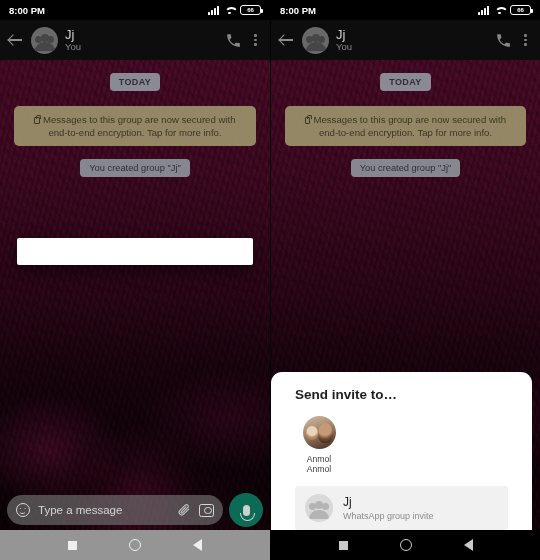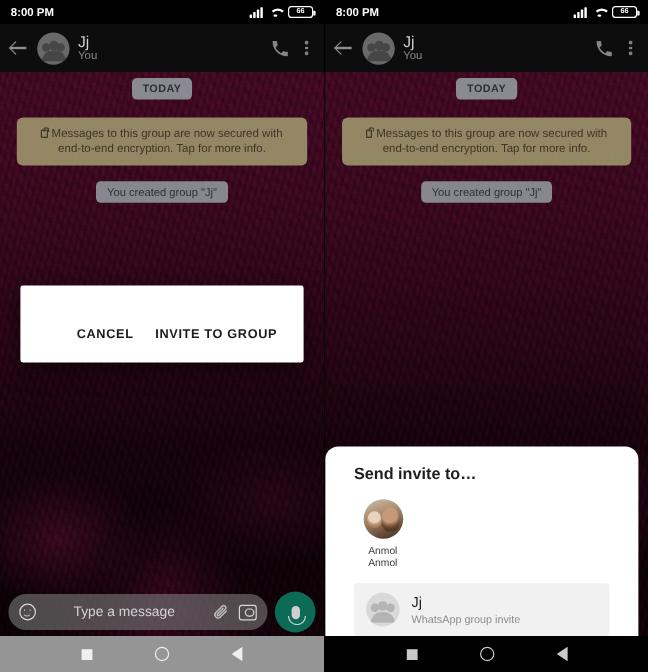--- a/index.html
+++ b/index.html
@@ -69,21 +69,21 @@
   .wall::after{ content:""; position:absolute; inset:0; opacity:.5;
     background:
       repeating-linear-gradient(104deg, rgba(0,0,0,.30) 0 2px, rgba(255,255,255,.02) 2px 5px),
       repeating-linear-gradient(61deg, rgba(0,0,0,.22) 0 3px, rgba(216,40,120,.05) 3px 7px),
       repeating-linear-gradient(14deg, rgba(0,0,0,.16) 0 4px, transparent 4px 11px);
   }
   .scrim { position:absolute; inset:0; background:rgba(0,0,0,.42); z-index:4; }
 
   .chat-inner { position:relative; z-index:5; padding-top:5px; }
 
-  .chip { display:block; margin:0 auto; width:max-content;
+  .chip { display:block; margin:8px auto; width:max-content;
     background:rgba(150,160,165,.86); color:#2b3134; font-size:9px;
     font-weight:bold; letter-spacing:.4px; padding:4px 9px; border-radius:4px; }
   .sys-note { margin:15px 14px 0; background:rgba(160,152,110,.88); color:#3b3626;
     border-radius:5px; padding:7px 10px; text-align:center; font-size:9.6px;
     line-height:1.38; }
   .lock { display:inline-block; width:5.5px; height:7px; border:1.1px solid #3b3626;
     border-radius:1px; position:relative; vertical-align:-1px; margin-right:3px; }
   .lock::before{ content:""; position:absolute; left:.8px; top:-3.2px; width:3px; height:3.4px;
     border:1.1px solid #3b3626; border-bottom:none; border-radius:2px 2px 0 0; }
   .chip2 { display:block; margin:13px auto 0; width:max-content;
@@ -94,21 +94,21 @@
   .inputbar { position:absolute; left:0; right:0; bottom:30px; height:40px;
     display:flex; align-items:center; padding:0 7px; gap:6px; z-index:12; }
   .ibox { flex:1; height:30px; background:rgba(120,120,120,.62); border-radius:16px;
     display:flex; align-items:center; padding:0 9px; gap:8px; }
   .smiley { width:14px; height:14px; border:1.3px solid #d8d8d8; border-radius:50%;
     position:relative; flex:none; }
   .smiley::before{content:"";position:absolute;left:2.6px;top:3.6px;width:1.6px;height:1.6px;
     border-radius:50%;background:#d8d8d8;box-shadow:4.6px 0 0 #d8d8d8;}
   .smiley::after{content:"";position:absolute;left:2.8px;top:6.6px;width:5.6px;height:2.8px;
     border-bottom:1.2px solid #d8d8d8;border-radius:0 0 5px 5px;}
-  .iph { flex:1; font-size:11.5px; color:#d4d4d4;text-align:center; }
+  .iph { flex:1; font-size:11.5px; color:#d4d4d4; }
   .clip { width:14px; height:16px; flex:none; opacity:.82; }
   .cam { width:15px; height:13px; border:1.6px solid #d8d8d8; border-radius:2.5px;
     position:relative; flex:none; }
   .cam::before{content:"";position:absolute;left:4px;top:2.4px;width:5.6px;height:5.6px;
     border:1.4px solid #d8d8d8;border-radius:50%;}
   .mic-fab { width:34px; height:34px; border-radius:50%; background:#0b6b55; flex:none;
     display:flex; align-items:center; justify-content:center; }
   .mic { width:7px; height:11px; background:#cfcfcf; border-radius:4px; position:relative; }
   .mic::after{content:"";position:absolute;left:-3px;top:8px;width:13px;height:7px;
     border:1.5px solid #cfcfcf;border-top:none;border-radius:0 0 8px 8px;}
@@ -237,24 +237,20 @@
           <path fill="none" stroke="#d8d8d8" stroke-width="2" stroke-linecap="round" d="M20 10.5l-8.6 8.6a4.5 4.5 0 01-6.4-6.4l9-9a3 3 0 014.3 4.3l-8.8 8.8a1.5 1.5 0 01-2.2-2.1l8-8"></path>
         </svg>
         <span class="cam"></span>
       </div>
       <div class="mic-fab">
         <span class="mic"></span>
       </div>
     </div>
 
     <div class="dialog">
-      <div class="dlg-actions">
-        <button class="dlg-btn">CANCEL</button>
-        <button class="dlg-btn">INVITE TO GROUP</button>
-      </div>
     </div>
 
     <div class="navbar grey">
       <span class="n-sq"></span>
       <span class="n-ci"></span>
       <span class="n-tr"></span>
     </div>
   </div>
 
   <div class="panel right">

